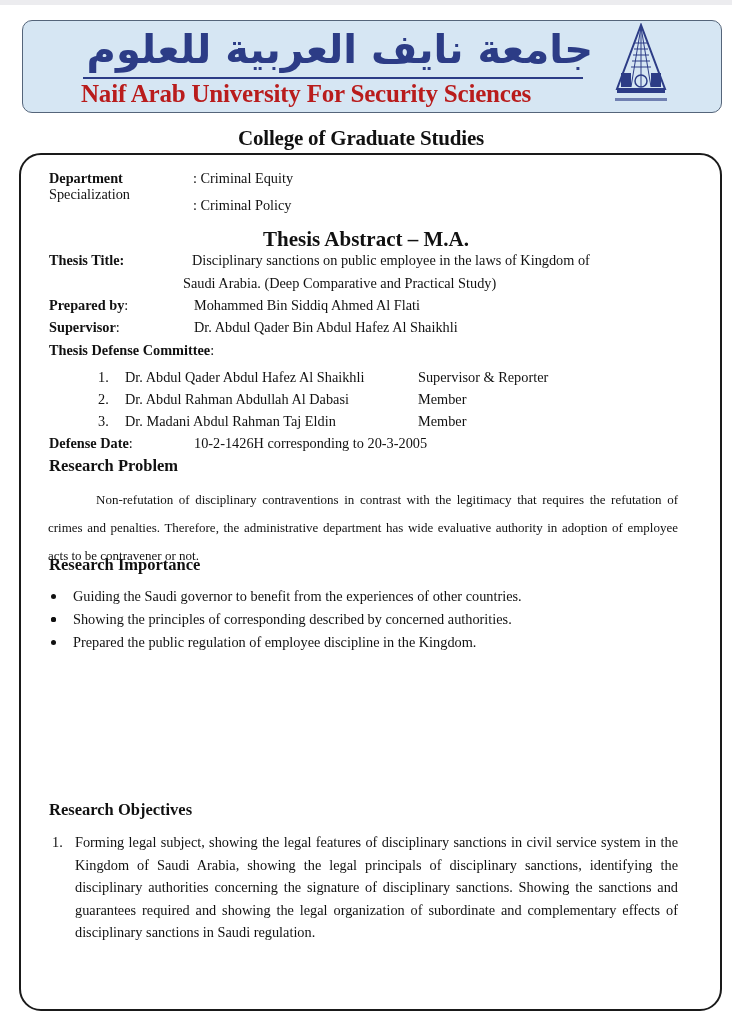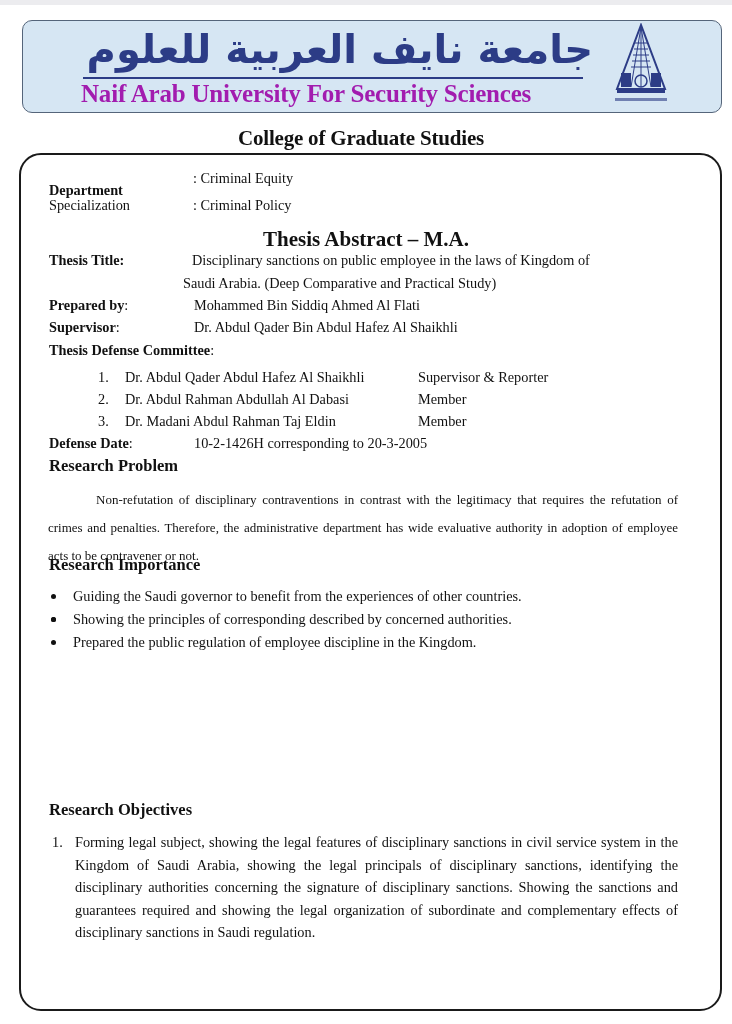--- a/index.html
+++ b/index.html
@@ -14,21 +14,21 @@
     .banner .arabic {
       position: absolute; left: 50px; top: 2px; width: 520px; height: 52px;
       font-family: "DejaVu Sans", sans-serif; font-size: 40px; font-weight: bold;
       color: #2c3c86; direction: rtl; text-align: center; line-height: 52px; letter-spacing: 1px;
       white-space: nowrap; overflow: hidden;
     }
     .banner .rule { position: absolute; left: 60px; top: 56px; width: 500px; height: 2px; background: #2c3c86; }
     .banner .english {
       position: absolute; left: 58px; top: 58px; width: 510px;
       font-family: "Liberation Serif", serif; font-weight: bold; font-size: 25px;
-      color: #a21caf; line-height: 30px; white-space: nowrap; letter-spacing: -0.2px;
+      color: #b91c1c; line-height: 30px; white-space: nowrap; letter-spacing: -0.2px;
     }
     .banner .logo { position: absolute; left: 588px; top: 2px; width: 60px; height: 86px; }
 
     .college {
       position: absolute; left: 0; top: 125px; width: 722px; text-align: center;
       font-weight: bold; font-size: 21px; line-height: 26px; letter-spacing: -0.2px;
     }
 
     .frame {
       position: absolute; left: 19px; top: 153px; width: 703px; height: 858px;
@@ -82,23 +82,23 @@
     <circle cx="30" cy="58" r="6" fill="none" stroke="#2c3c86" stroke-width="1.5"></circle>
     <rect x="6" y="66" width="48" height="4" fill="#2c3c86"></rect>
     <rect x="4" y="75" width="52" height="3" fill="#2c3c86" opacity="0.6"></rect>
   </svg>
 </div>
 
 <div class="college">College of Graduate Studies</div>
 
 <div class="frame"></div>
 
-<div class="abs b" style="left:49px; top:168px;margin-top:12px;">Department</div>
+<div class="abs b" style="left:49px; top:168px;">Department</div>
 <div class="abs" style="left:193px; top:168px;">: Criminal Equity</div>
-<div class="abs" style="left:49px; top:195px;">Specialization</div>
+<div class="abs" style="left:49px; top:184px;">Specialization</div>
 <div class="abs" style="left:193px; top:195px;">: Criminal Policy</div>
 
 <div class="abs title" style="left:0; width:732px; text-align:center; top:226px;">Thesis Abstract – M.A.</div>
 
 <div class="abs b" style="left:49px; top:250px;">Thesis Title:</div>
 <div class="abs" style="left:192px; top:250px;">Disciplinary sanctions on public employee in the laws of Kingdom of</div>
 <div class="abs" style="left:183px; top:273px;">Saudi Arabia. (Deep Comparative and Practical Study)</div>
 
 <div class="abs" style="left:49px; top:295px;"><span class="b">Prepared by</span><span>:</span></div>
 <div class="abs" style="left:194px; top:295px;">Mohammed Bin Siddiq Ahmed Al Flati</div>

